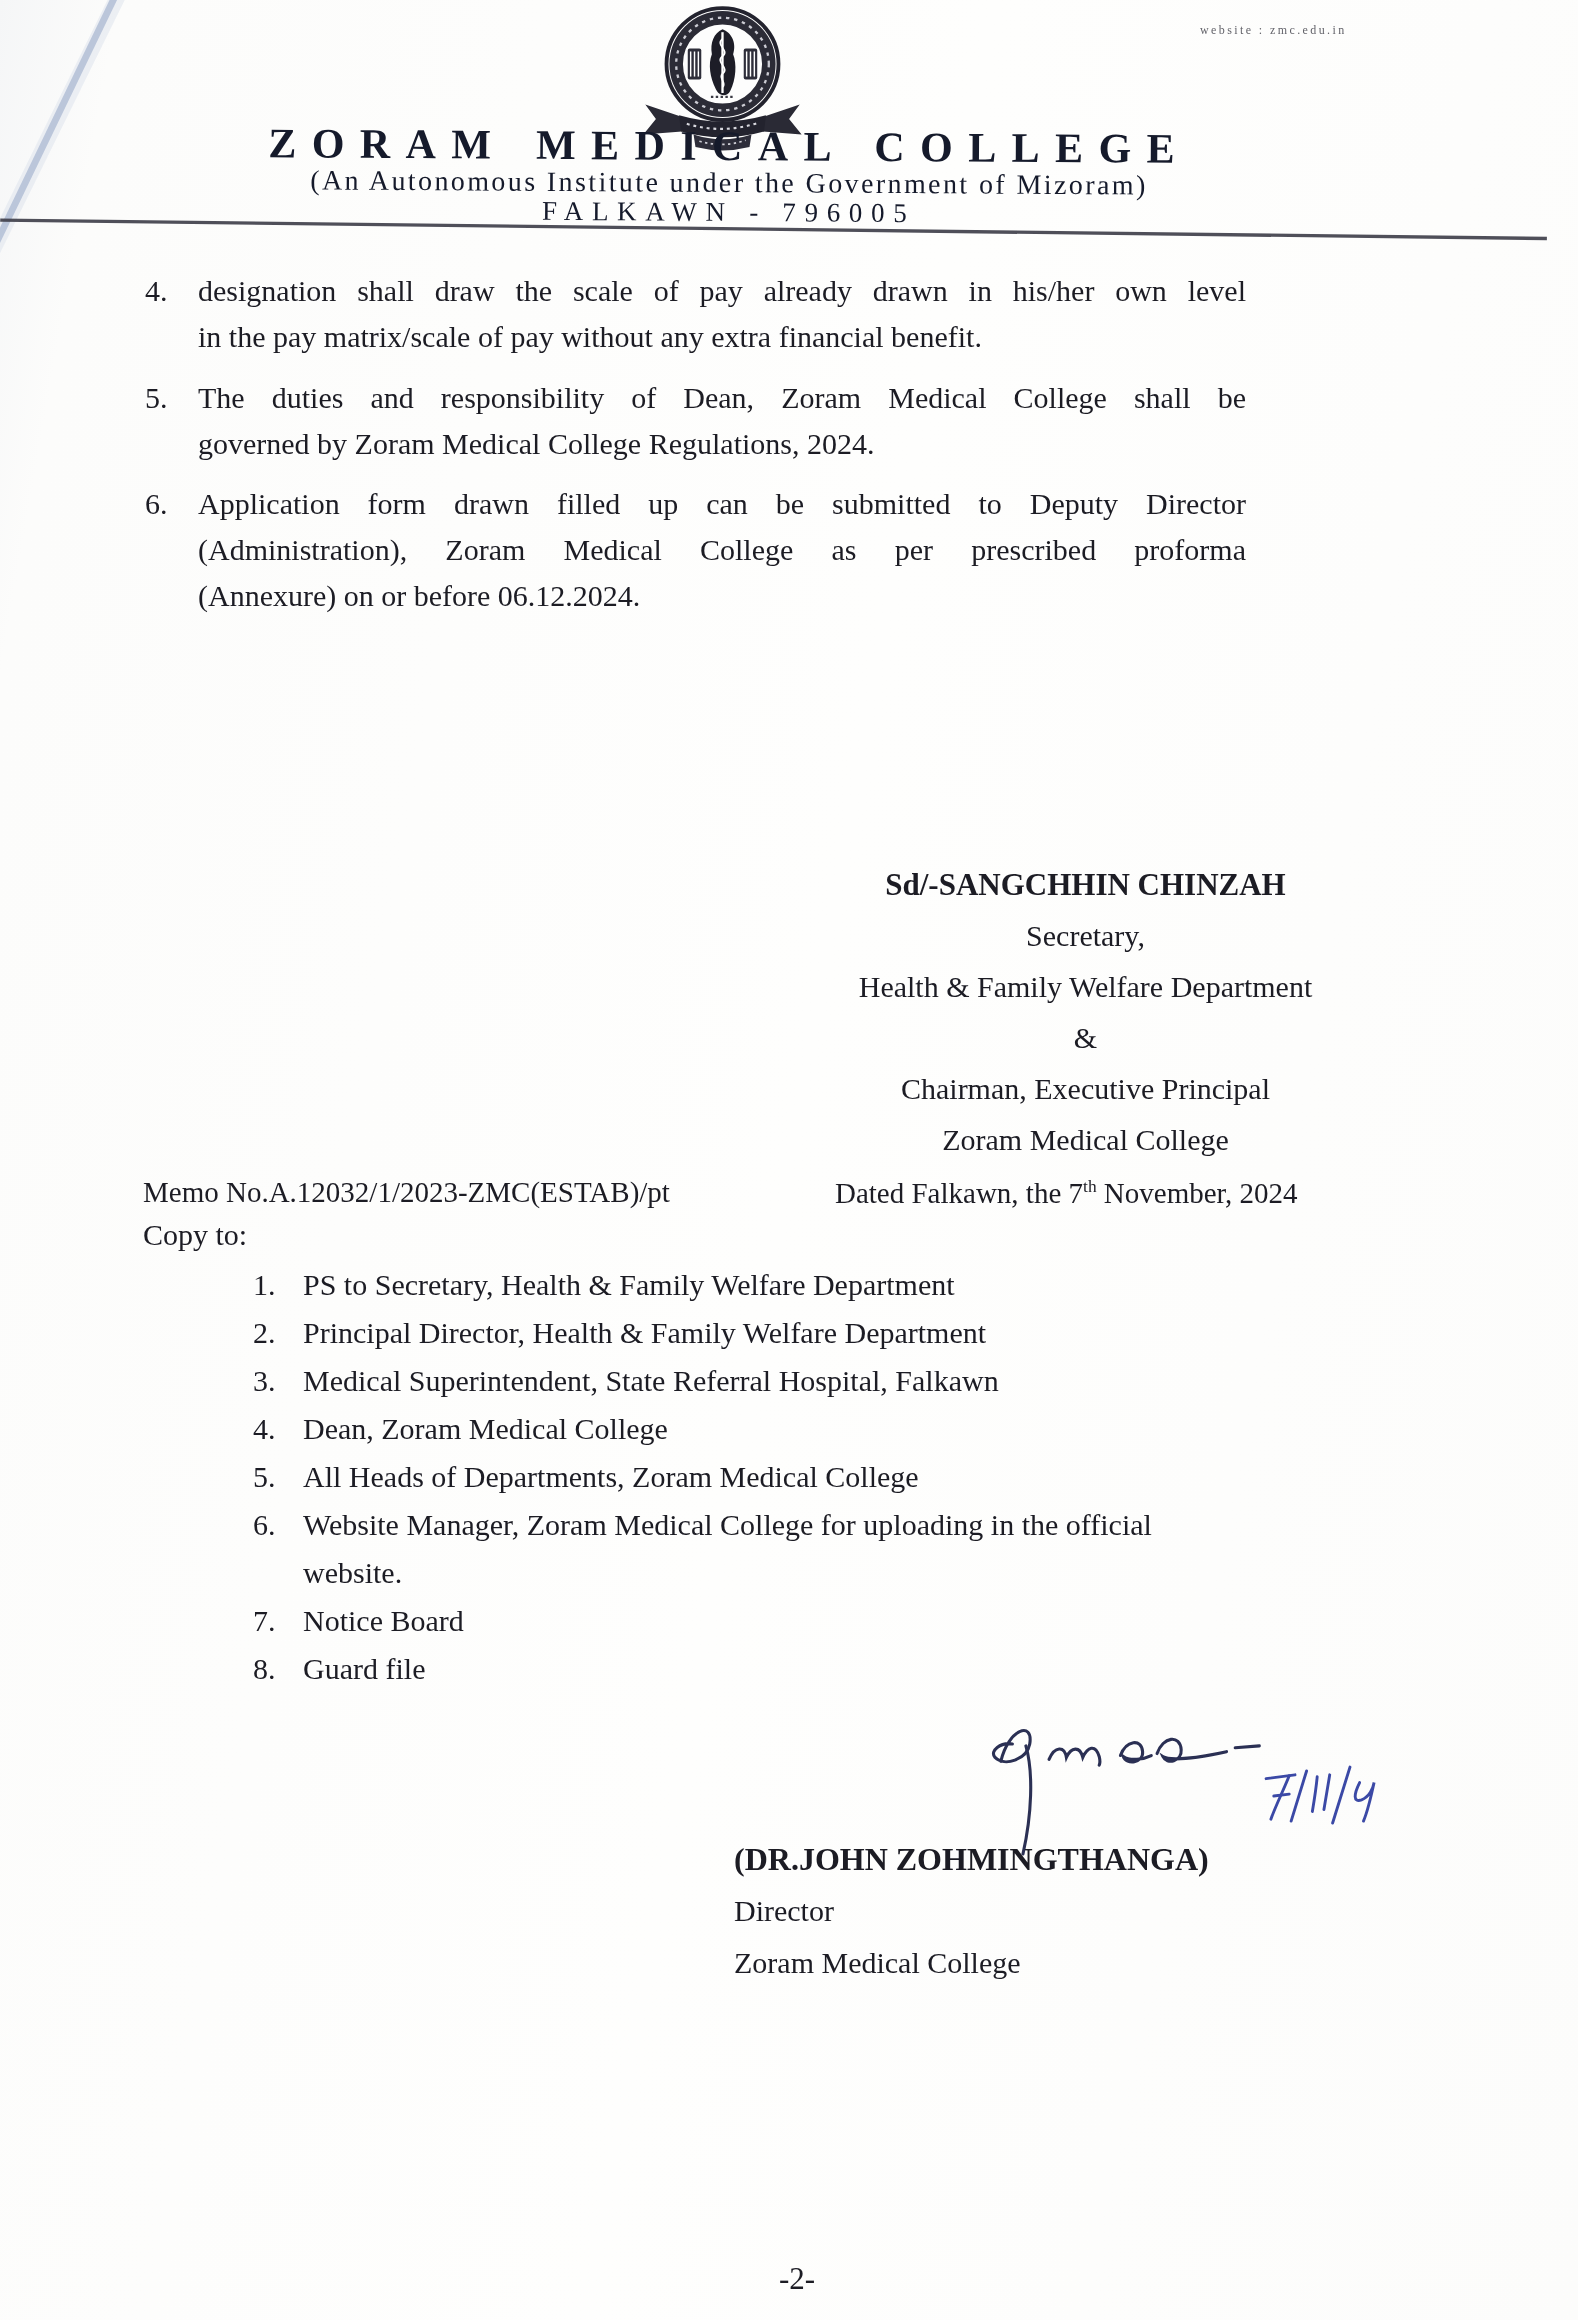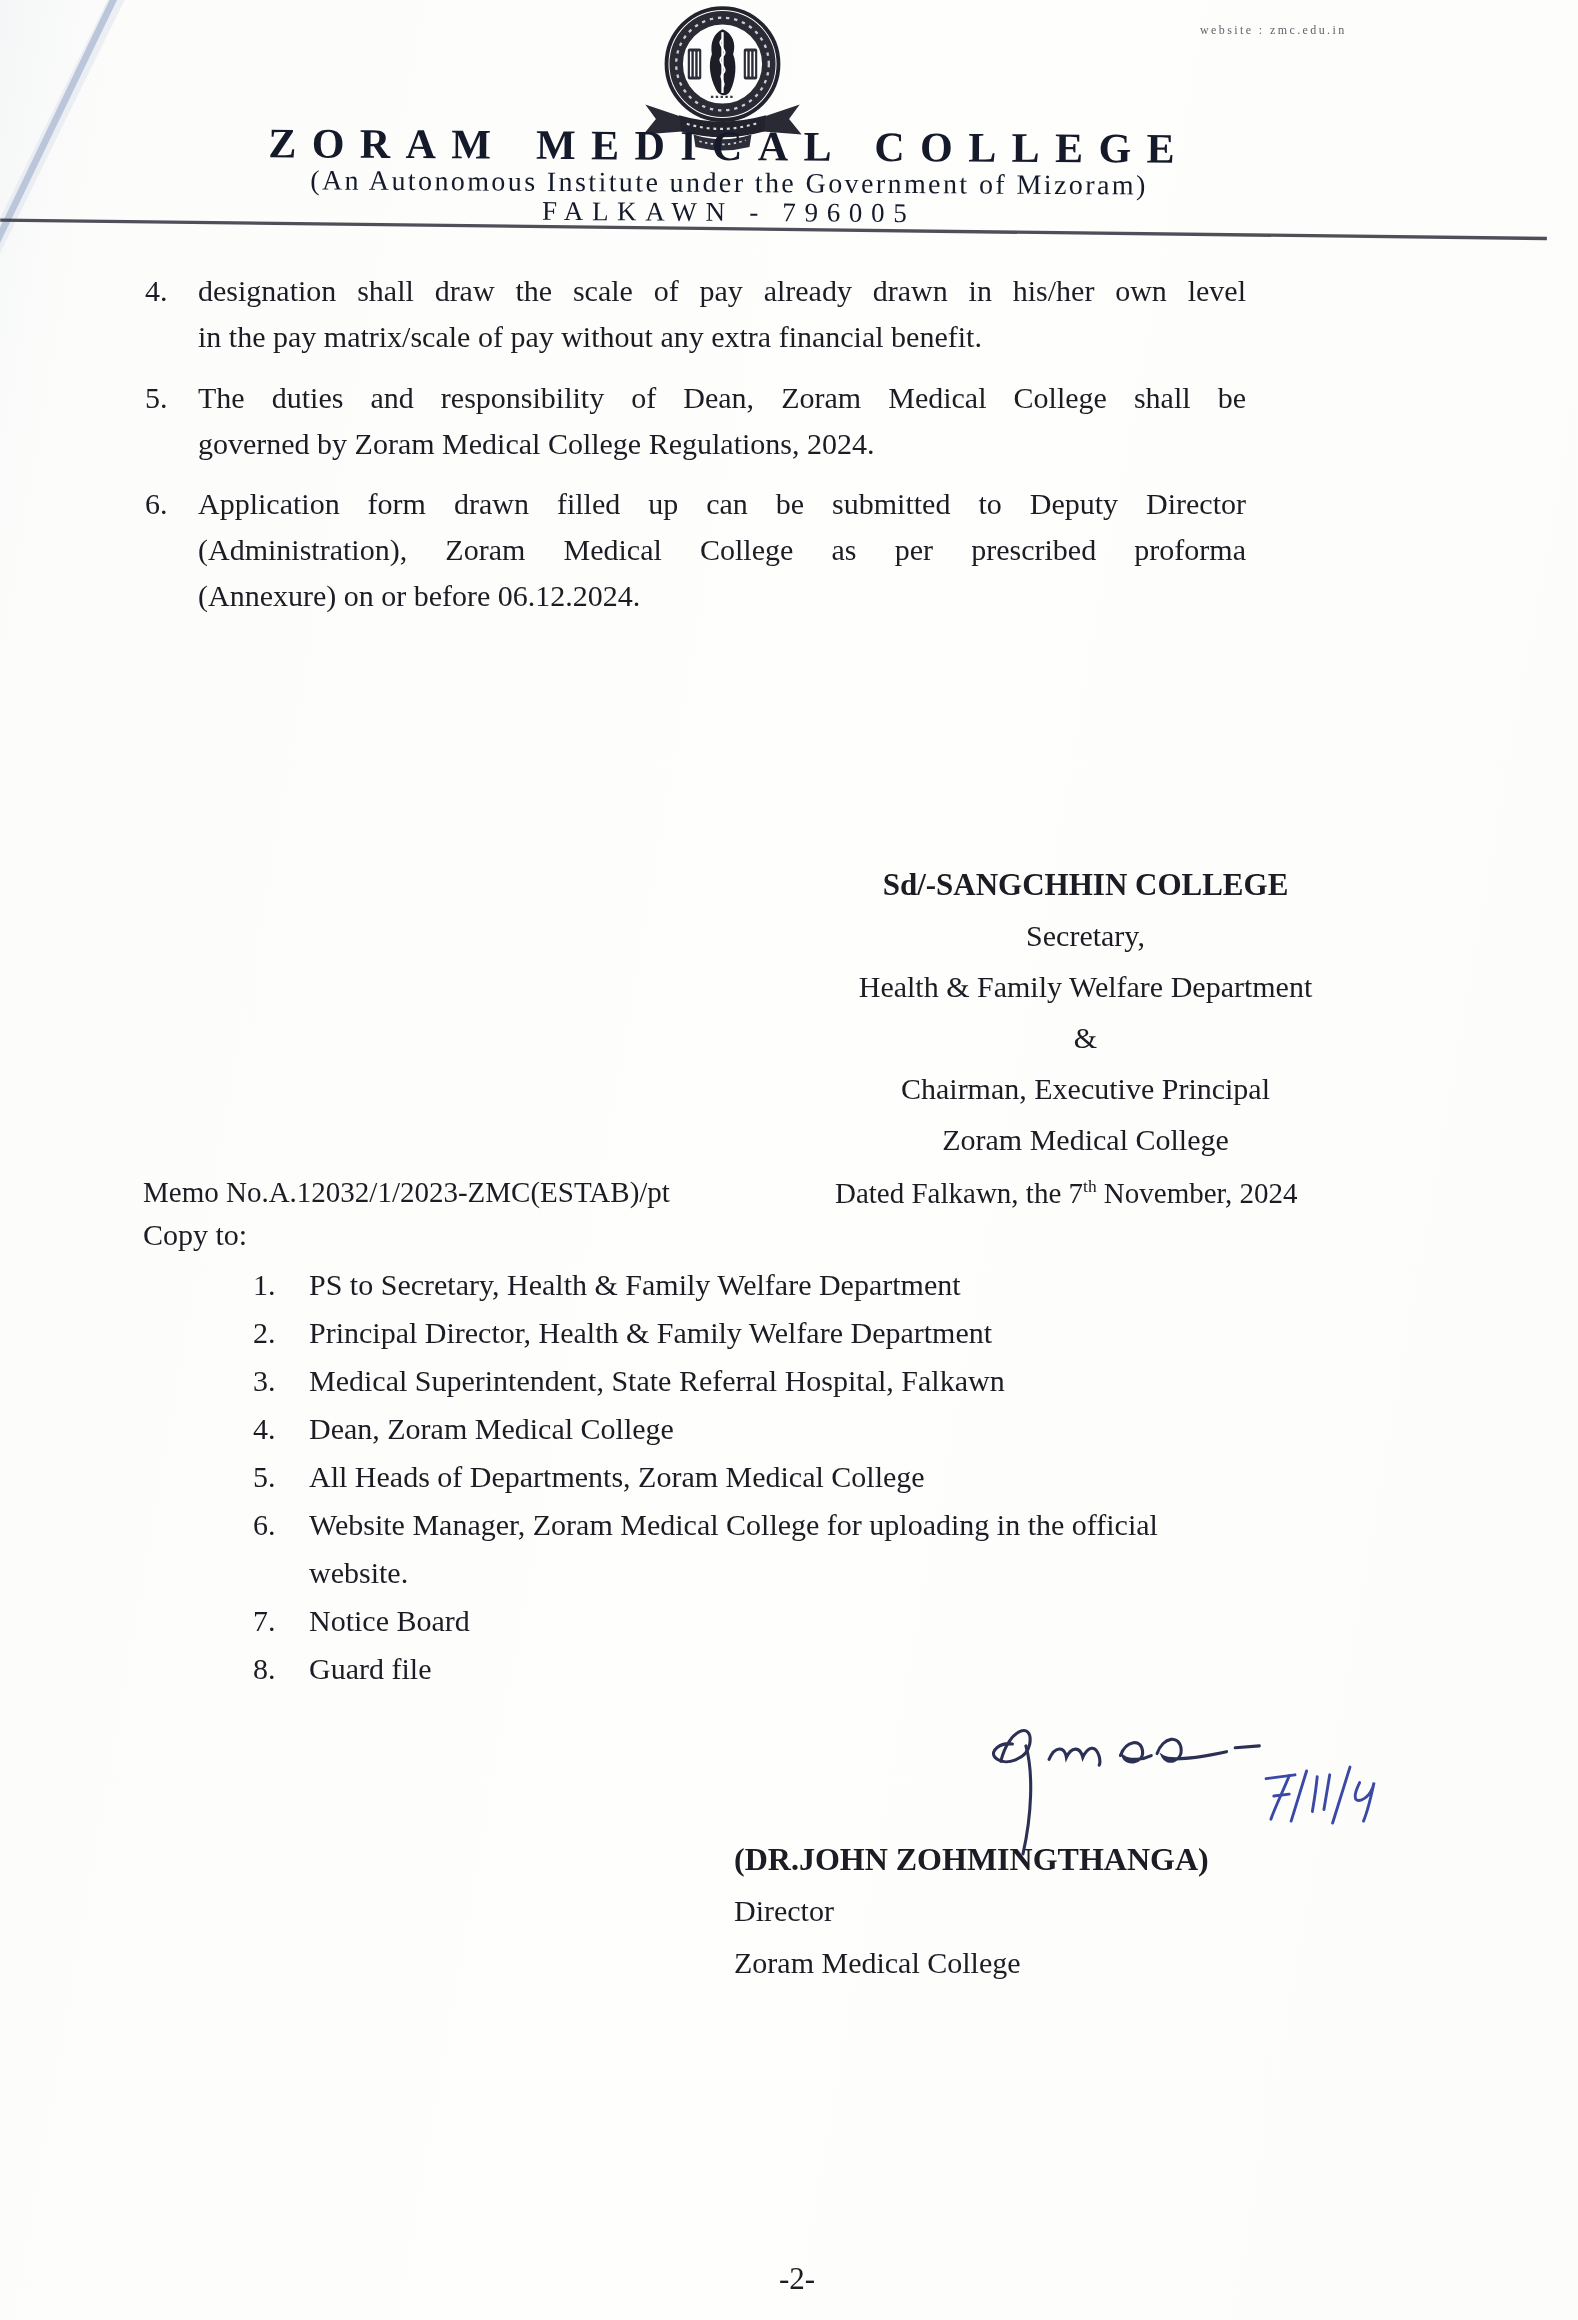--- a/index.html
+++ b/index.html
@@ -29,21 +29,21 @@
   .signatory{left:714px;top:859px;width:743px;text-align:center;font-size:30px;line-height:51px;}
   .signatory .sg-name{font-weight:700;font-size:31px;}
   
   .memo-line{left:143px;top:1176px;width:1352px;font-size:29px;}
   .memo-date{position:absolute;left:692px;top:0;}
   sup{font-size:.6em;vertical-align:super;}
   .copy-label{left:143px;top:1218px;font-size:30px;}
   .copy-list{left:253px;top:1261px;width:1178px;font-size:30px;line-height:48px;}
   .copy-item{display:flex;}
   .c-num{width:50px;flex:none;}
-  .c-text{flex:1;margin-left:6px;}
+  .c-text{flex:1;}
   
   .signature-svg{left:941px;top:1711px;width:463px;height:145px;}
   .signed-block{left:734px;top:1833px;width:753px;text-align:left;font-size:30px;line-height:52px;}
   .signed-block .sb-name{font-weight:700;font-size:32px;}
   .page-num{left:691px;top:2261px;width:212px;text-align:center;font-size:31px;}
   .artifacts{left:0;top:0;width:1579px;height:2320px;pointer-events:none;}
 </style>
 </head>
 <body>
 
@@ -115,21 +115,21 @@
         <div class="n-num">6.</div>
         <div class="n-text">
           <div class="jline">Application form drawn filled up can be submitted to Deputy Director</div>
           <div class="jline">(Administration), Zoram Medical College as per prescribed proforma</div>
           <div class="lline">(Annexure) on or before 06.12.2024.</div>
         </div>
       </div>
     </div>
 
   <div class="abs signatory">
-    <div class="sg-name">Sd/-SANGCHHIN COLLEGE</div>
+    <div class="sg-name">Sd/-SANGCHHIN CHINZAH</div>
     <div>Secretary,</div>
     <div>Health &amp; Family Welfare Department</div>
     <div>&amp;</div>
     <div>Chairman, Executive Principal</div>
     <div>Zoram Medical College</div>
   </div>
 
   <div class="abs memo-line">
     <span>Memo No.A.12032/1/2023-ZMC(ESTAB)/pt</span>
     <span class="memo-date"><span>Dated Falkawn, the 7</span><sup>th</sup><span> November, 2024</span></span>

